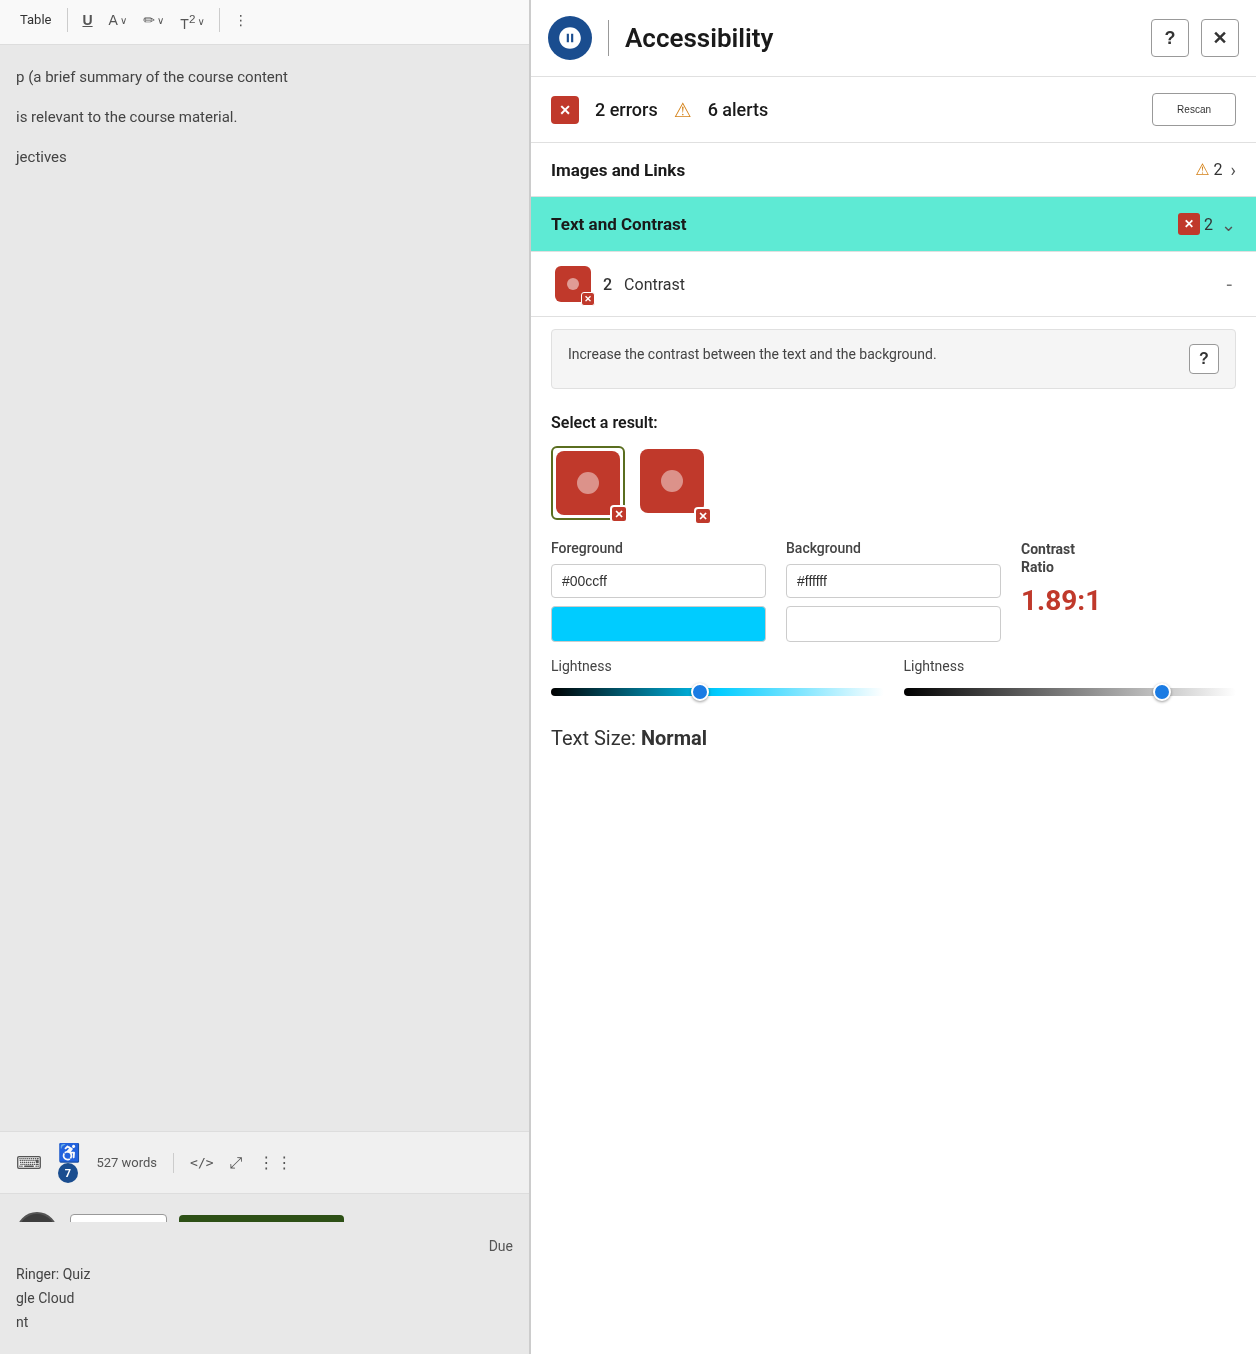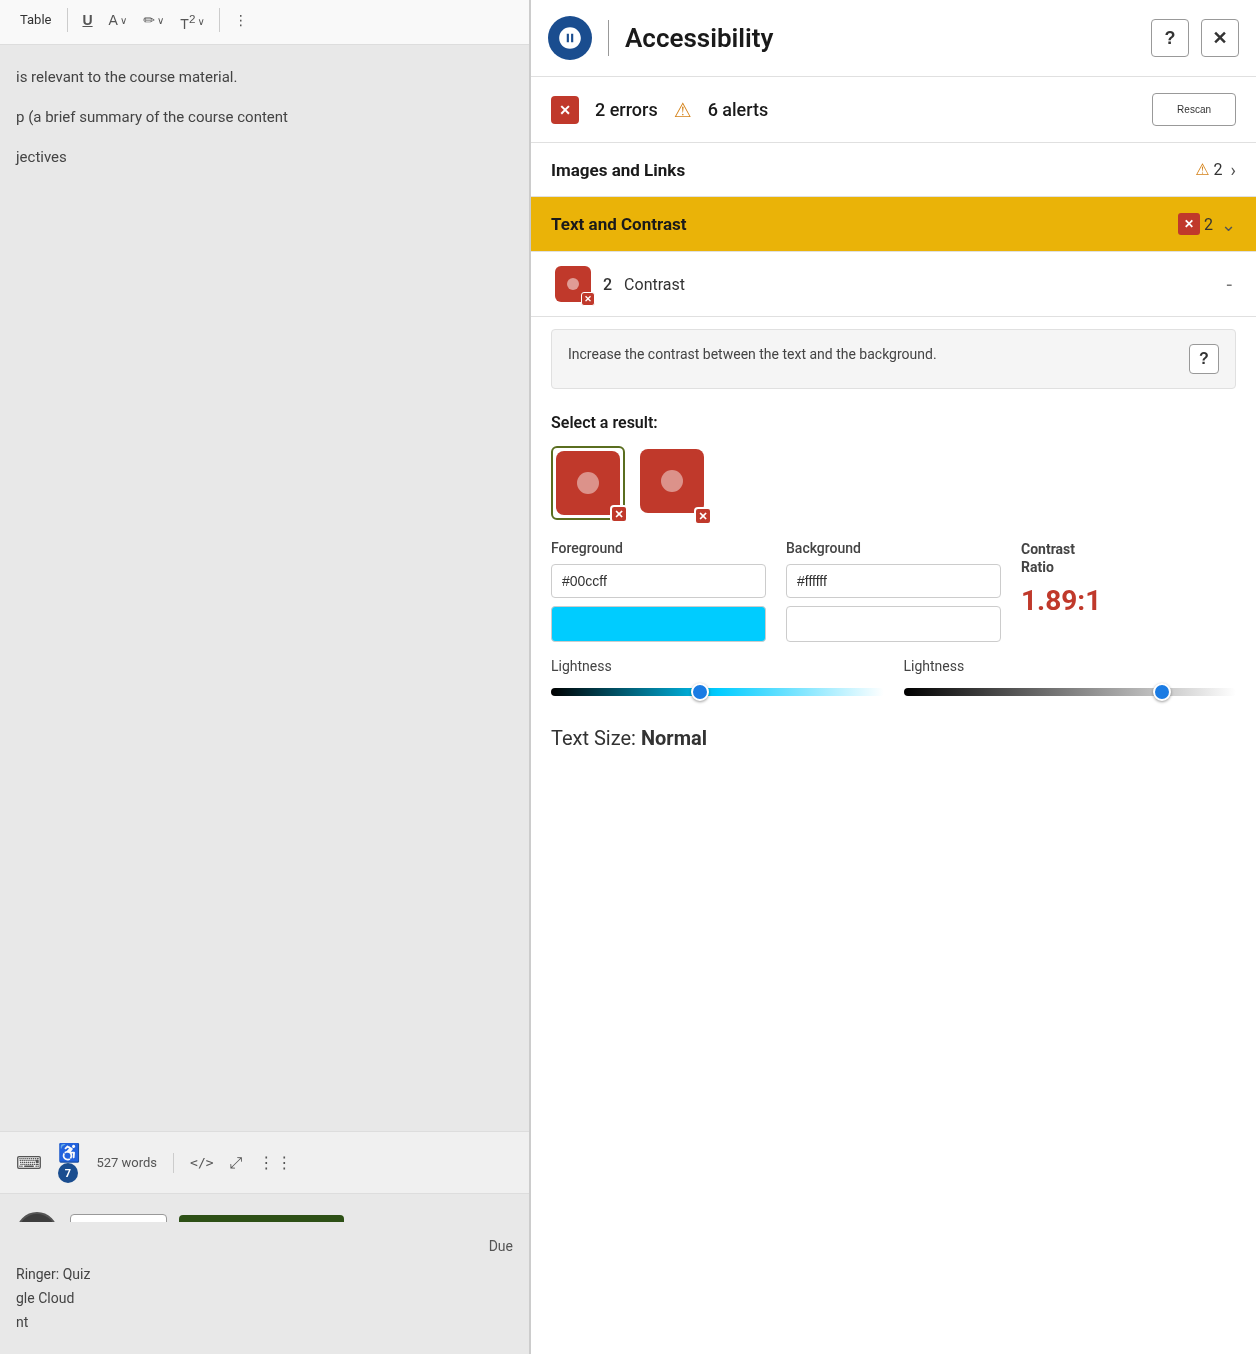--- a/index.html
+++ b/index.html
@@ -355,21 +355,21 @@
       margin-right: 8px;
     }
 
     .section-chevron {
       font-size: 18px;
       color: #555;
     }
 
     
     .section-expanded {
-      background: #eab308;
+      background: #5eead4;
       border-bottom: 1px solid #e0e0e0;
       justify-content: flex-end;
     }
 
     .contrast-row {
       display: flex;
       align-items: center;
       padding: 14px 24px;
       border-bottom: 1px solid #e0e0e0;
       background: white;
@@ -691,22 +691,22 @@
       <span>T<sup>2</sup></span>
       <span class="toolbar-chevron">∨</span>
     </button>
     <div class="toolbar-divider"></div>
     <button class="toolbar-btn">
       <span>⋮</span>
     </button>
   </div>
 
   <div class="left-content">
+    <p>p (a brief summary of the course content</p>
     <p>is relevant to the course material.</p>
-    <p>p (a brief summary of the course content</p>
     <p>jectives</p>
   </div>
 
   <div class="left-footer">
     <span class="footer-icon">⌨</span>
     <div class="accessibility-badge-container">
       <span class="footer-icon">♿</span>
       <div class="footer-badge">7</div>
     </div>
     <span class="word-count">527 words</span>

